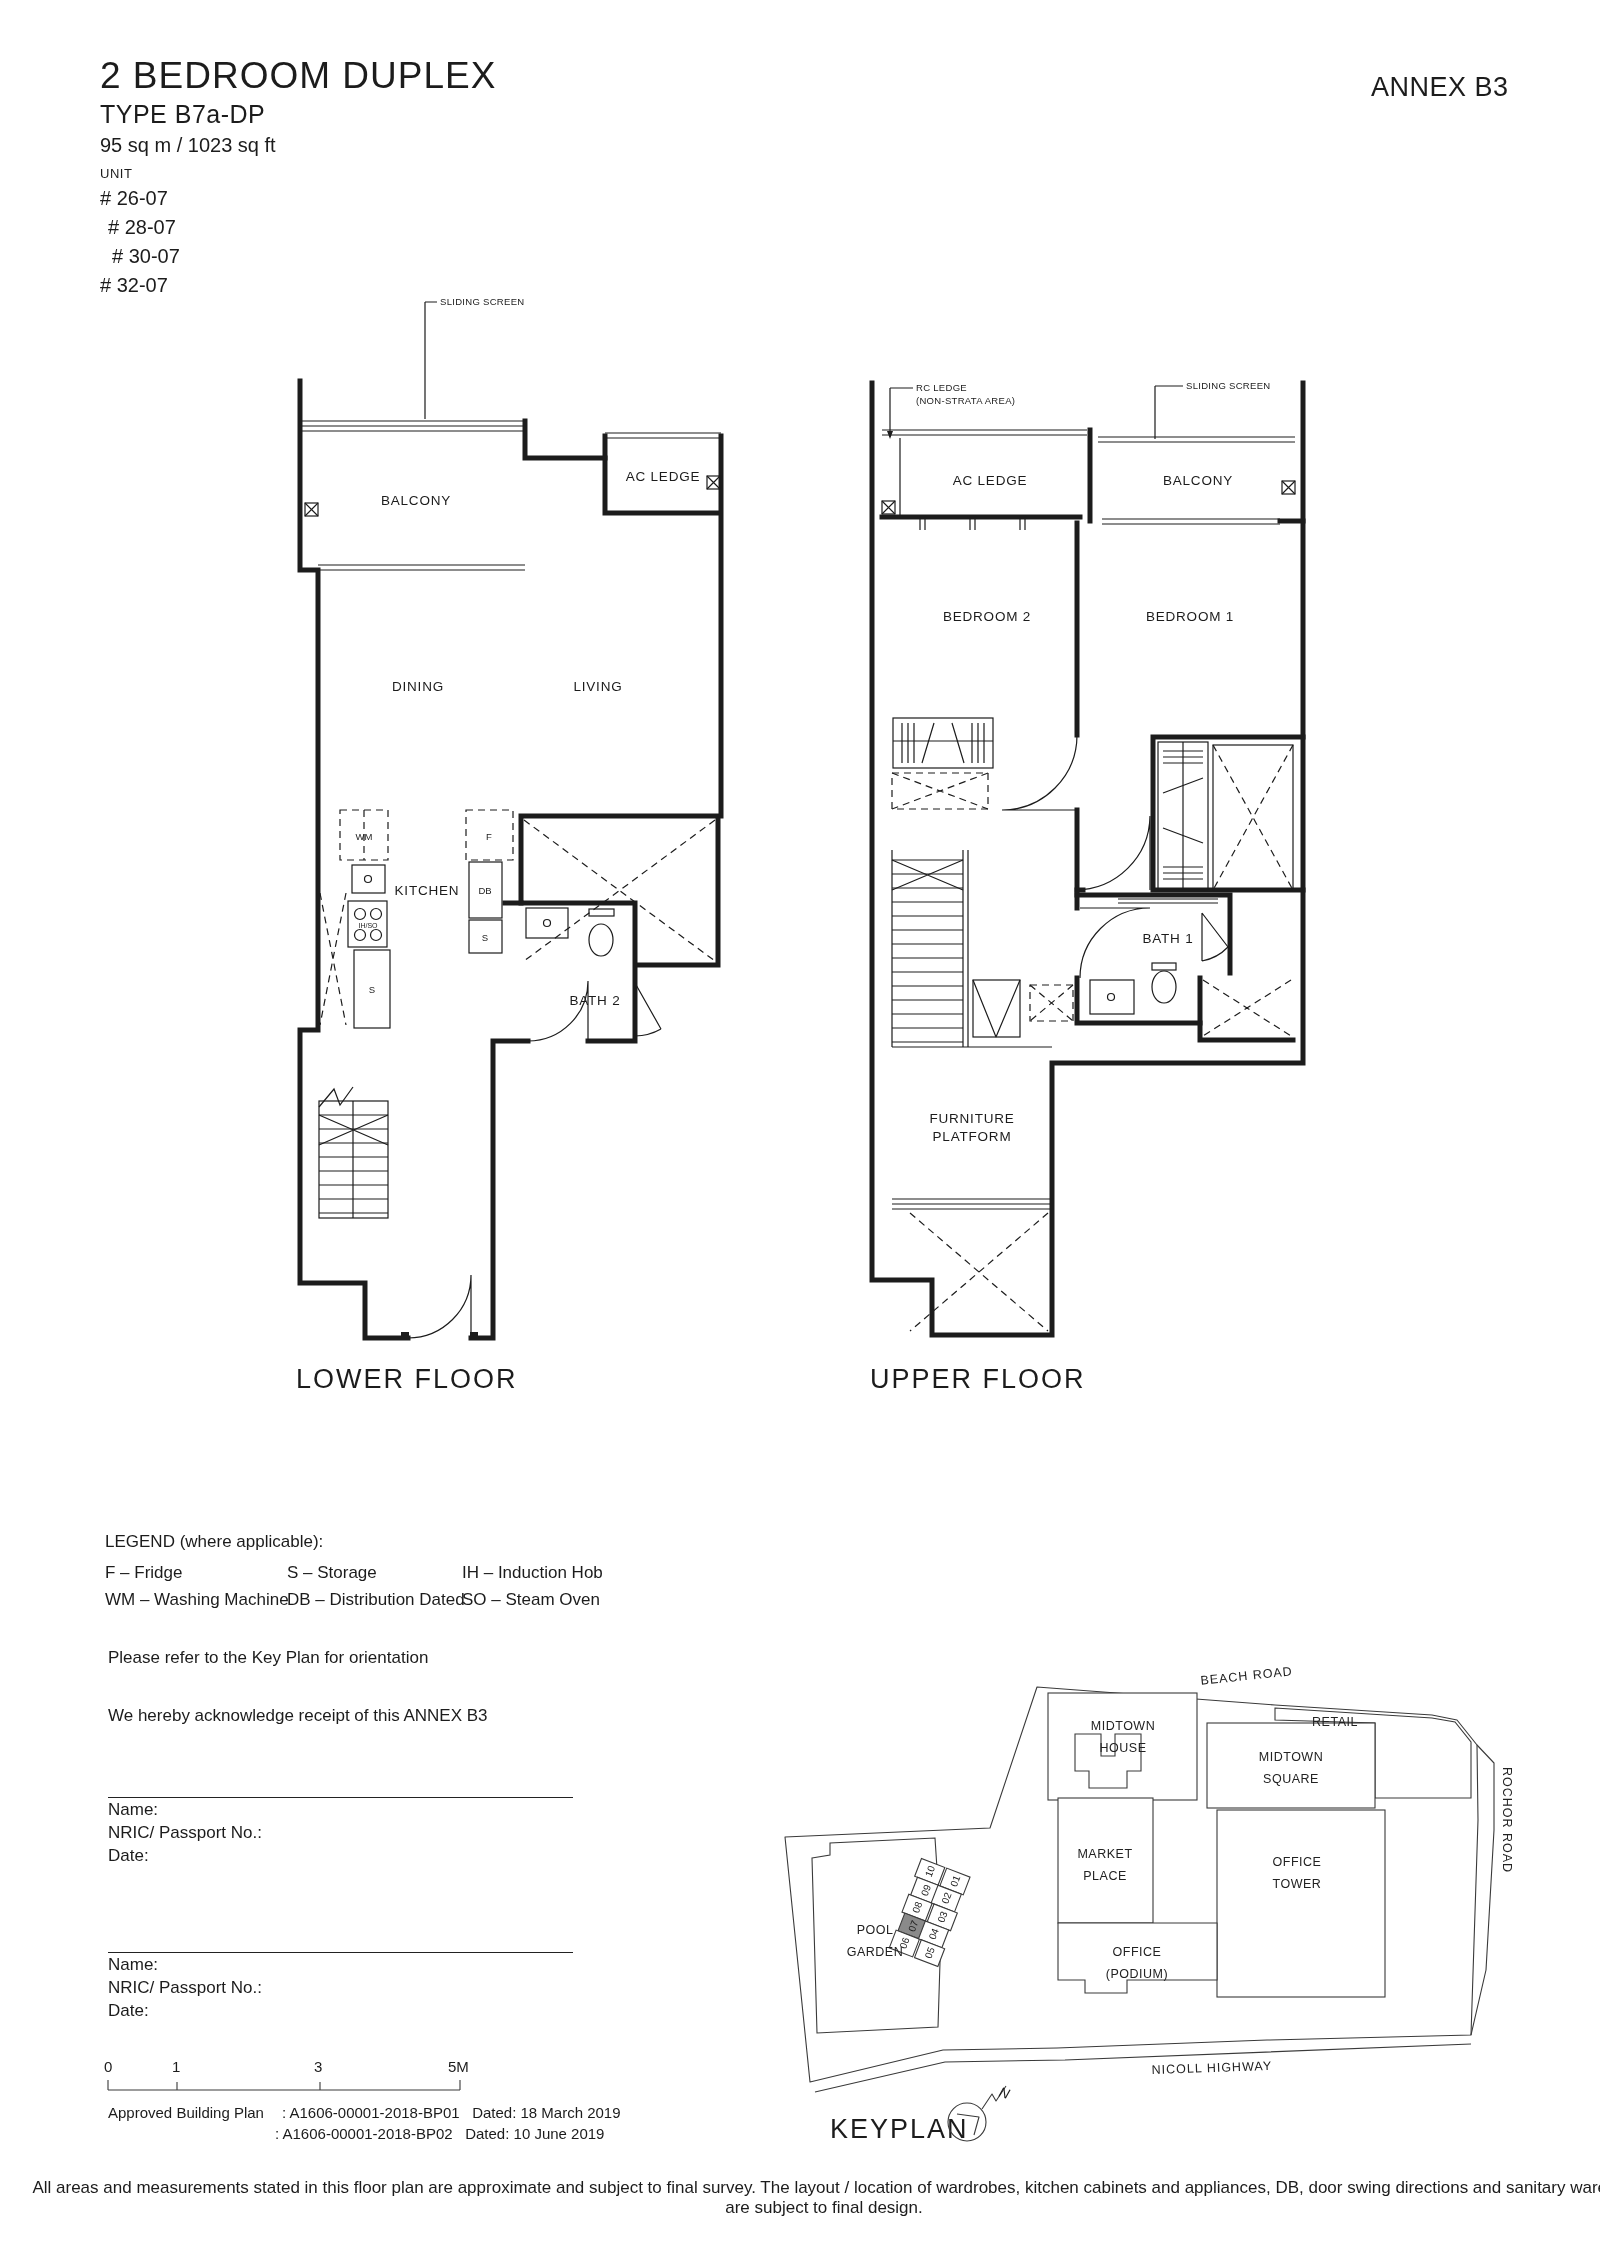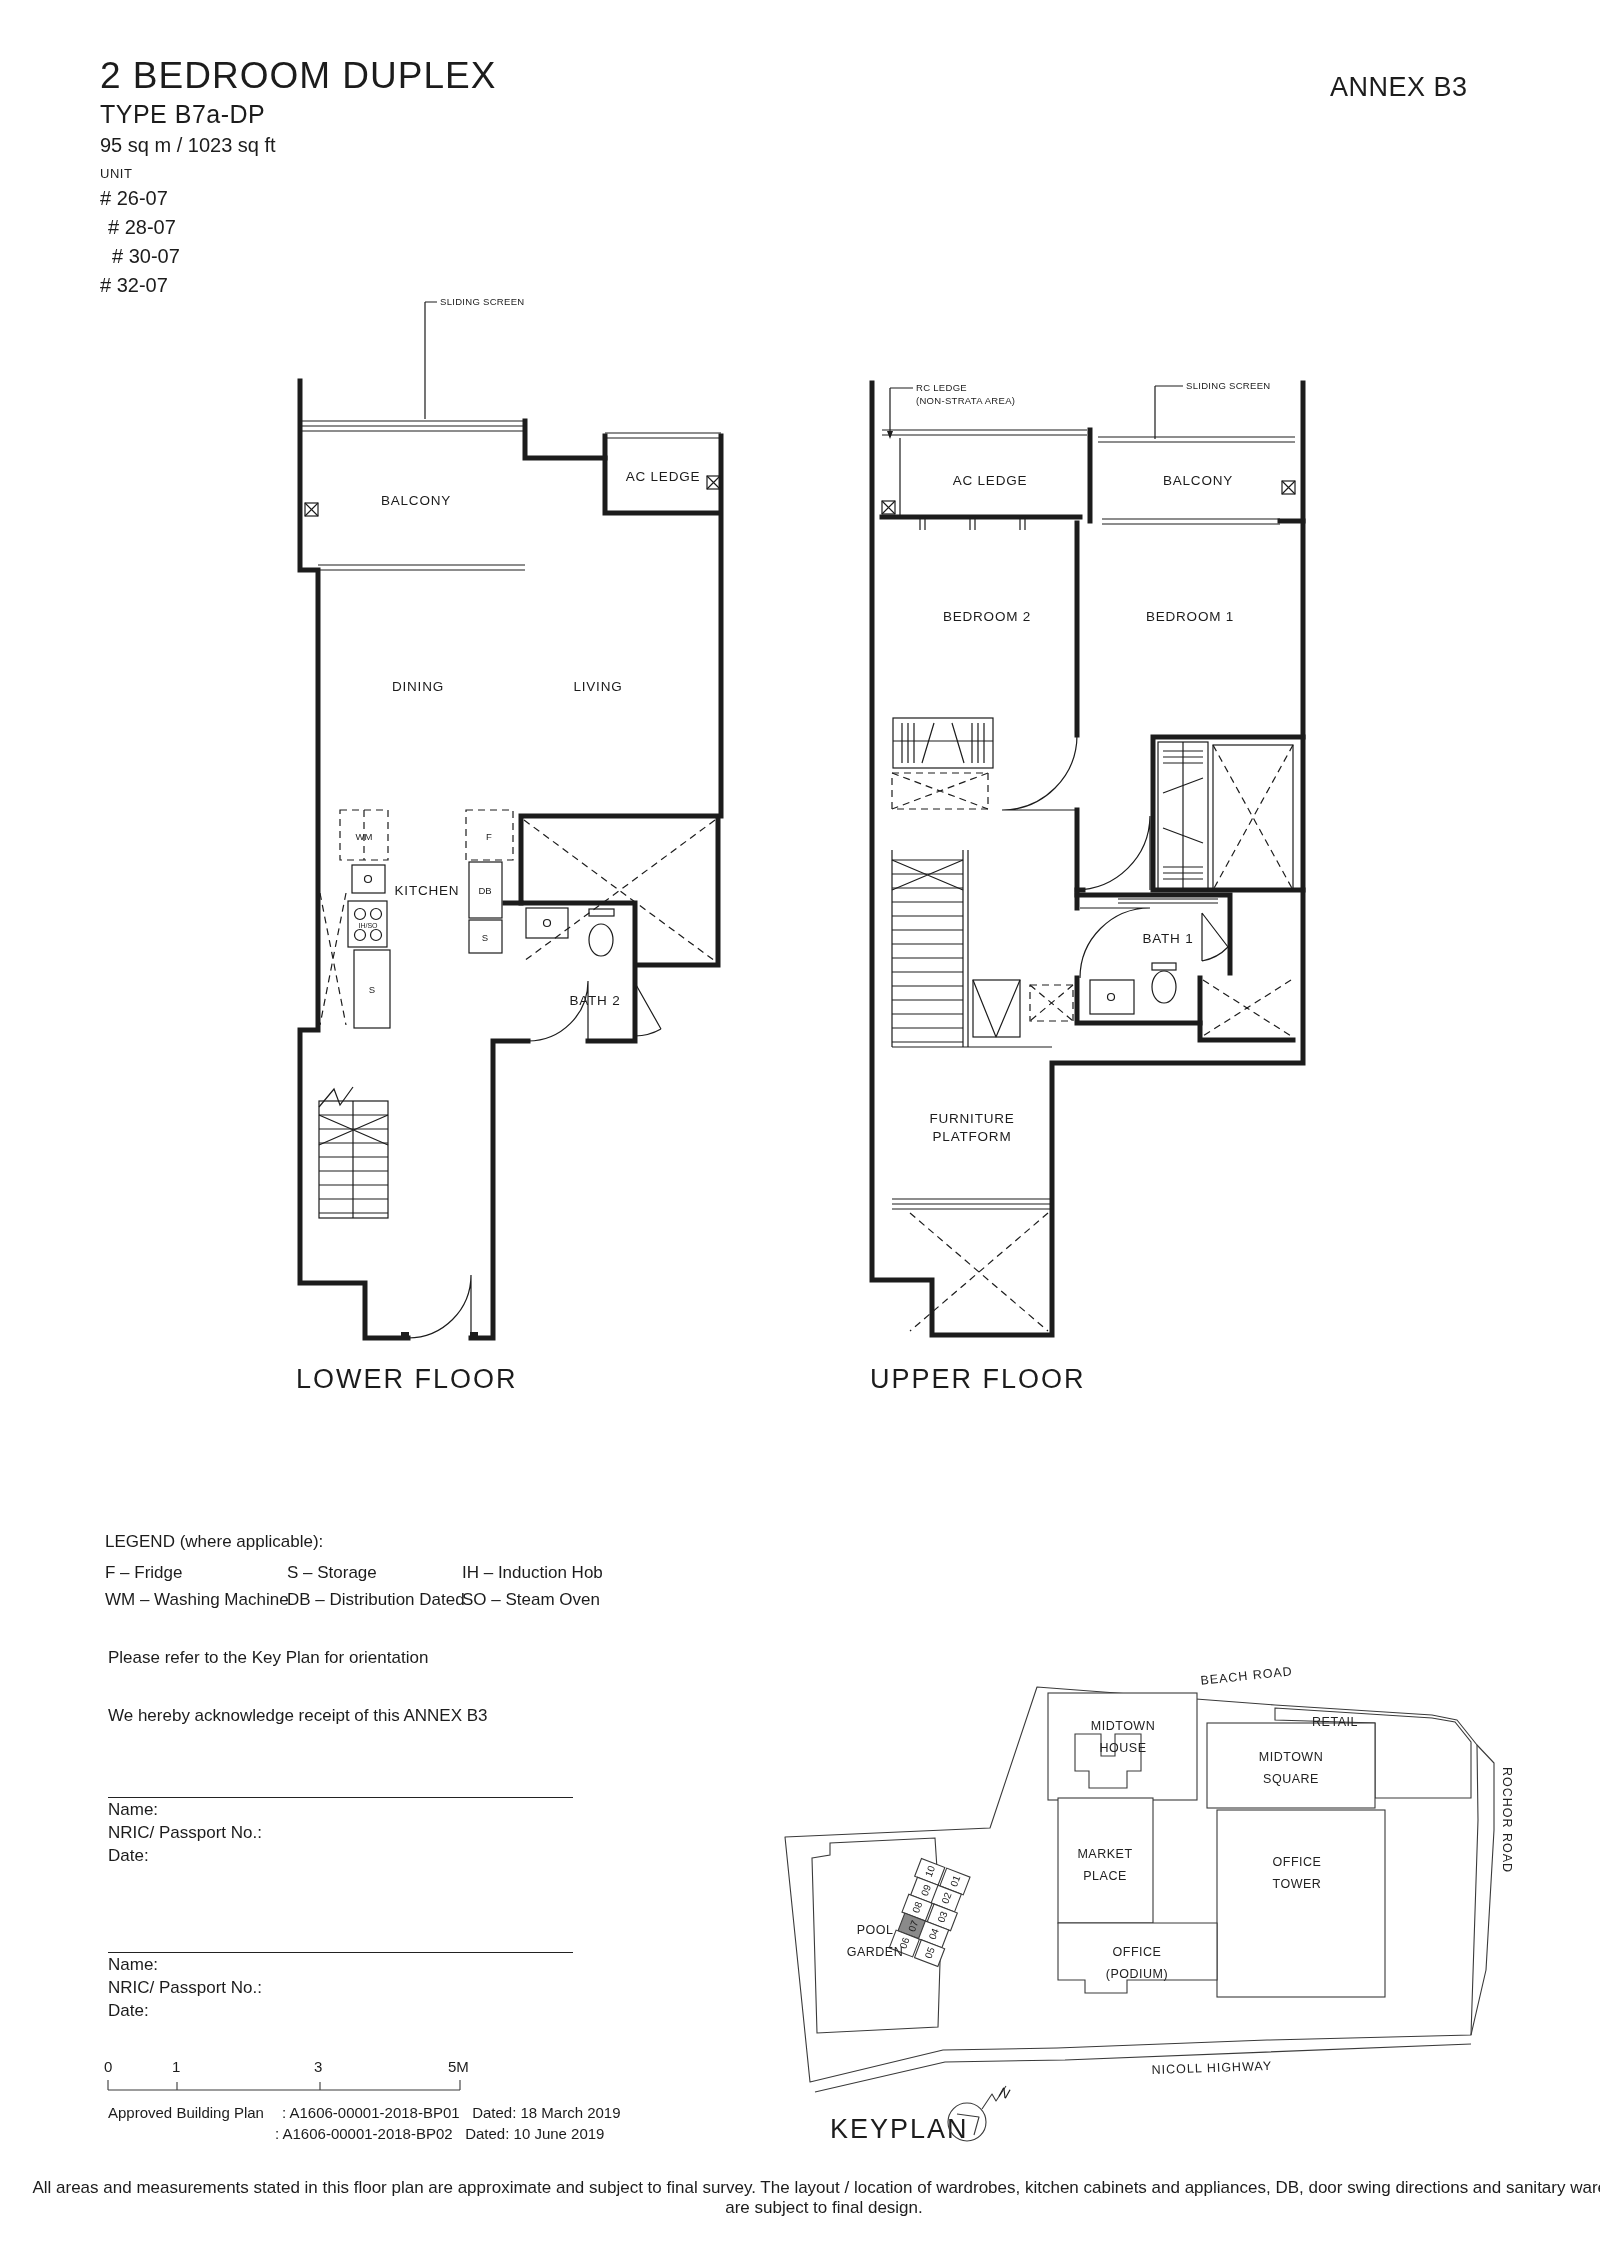--- a/index.html
+++ b/index.html
@@ -21,21 +21,21 @@
   .bt{font-size:12.5px;letter-spacing:.5px;text-anchor:middle;fill:#222;}
   .rd{font-size:12.5px;letter-spacing:1px;text-anchor:middle;fill:#222;}
   .un{font-size:10px;text-anchor:middle;fill:#222;}
   .bld{fill:#fff;stroke:#3a3a3a;stroke-width:1.1;}
   
   .h-title{font-size:37px;letter-spacing:1px;}
   .h-type{font-size:25px;letter-spacing:.5px;}
   .h-area{font-size:20px;}
   .h-unitlbl{font-size:13px;letter-spacing:.5px;}
   .h-unit{font-size:20px;line-height:29px;}
-  .annex{font-size:27px;letter-spacing:.5px;}
+  .annex{font-size:27px;letter-spacing:.5px;margin-left:41px;}
   
   .lg{font-size:17px;}
   .sig-line{border-top:1.3px solid #222;width:465px;}
   .sig-f{font-size:17px;line-height:23px;}
   .scale-num{font-size:15px;}
   .app{font-size:15px;}
   .disc{font-size:17px;margin-left:24px;}
 </style>
 </head>
 <body>

